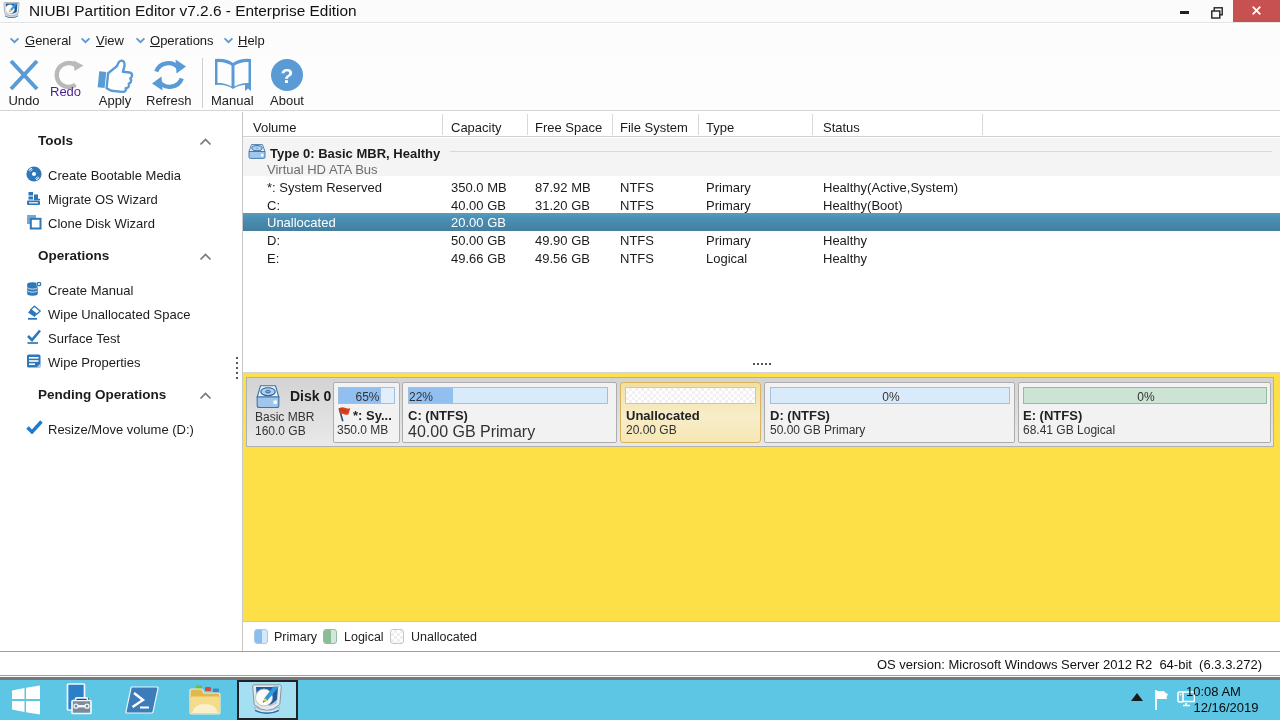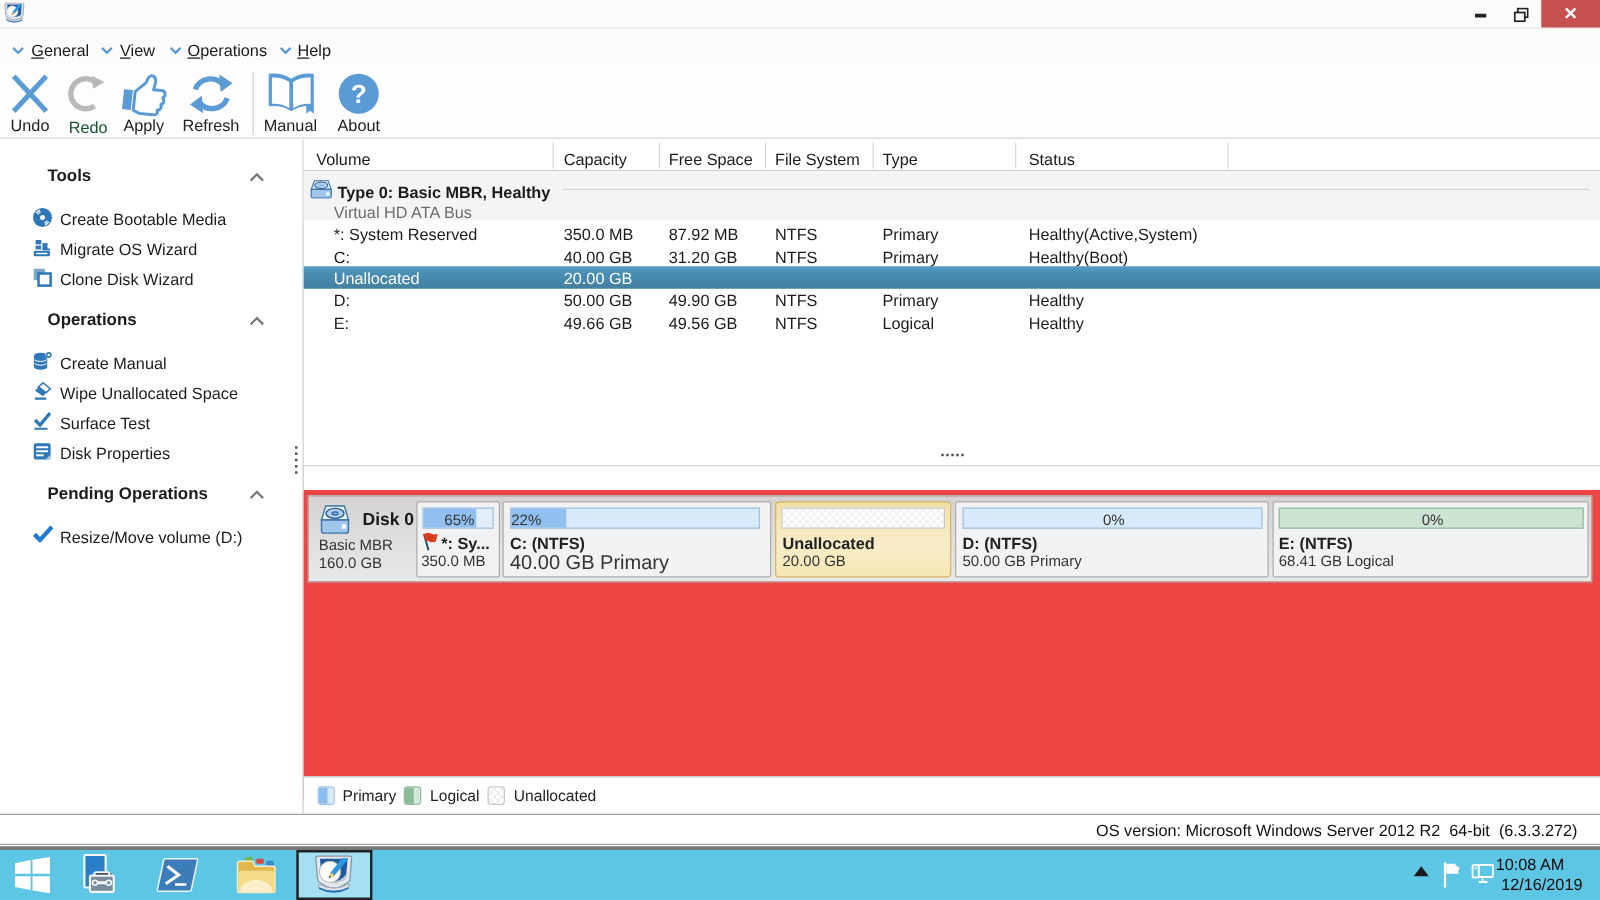--- a/index.html
+++ b/index.html
@@ -13,20 +13,21 @@
       <path d="M3.5 0.8 L28.5 0.8 Q30.5 0.8 30.3 2.8 L28.8 20.5 Q22 26.5 16 26.5 Q10 26.5 3.2 20.5 L1.7 2.8 Q1.5 0.8 3.5 0.8 Z" fill="#e3e9ee" stroke="#8a949c" stroke-width="1.2"></path>
       <path d="M5 3 L27 3 L25.8 19 Q16 25 6.2 19 Z" fill="#1d5d9e"></path>
       <circle cx="13" cy="13.5" r="8.5" fill="#fbfbfa" stroke="#b8b8b8" stroke-width="0.8"></circle>
       <path d="M22.5 2.5 L28 2.5 L16.5 16.5 L12 18.5 L13.5 14 Z" fill="#2f97dd"></path>
       <path d="M13.5 14 L12 18.5 L16.5 16.5 Q15 14 13.5 14 Z" fill="#e8c96a"></path>
       <path d="M12.6 16.7 L12 18.5 L13.9 17.7 Z" fill="#444"></path>
       <path d="M3.8 23 Q16 30 28.2 23 L28 26 Q16 32.5 4 26 Z" fill="#dde3e8" stroke="#9aa4ac" stroke-width="0.9"></path>
       <path d="M4.1 25.7 Q16 31.5 27.9 25.7 L27.85 27.2 Q16 33 4.15 27.2 Z" fill="#2470b8"></path>
     </svg>
   </div>
+  <div class="abs" style="left:29px;top:2px;font-size:15.4px;color:#111">NIUBI Partition Editor v7.2.6 - Enterprise Edition</div>
   <div class="abs" style="left:1180px;top:11px;width:9px;height:3px;background:#222"></div>
   <div class="abs" style="left:1211px;top:5px;width:12px;height:12px">
     <svg width="12" height="12" viewBox="0 0 12 12">
       <rect x="3.2" y="0.8" width="8" height="7" fill="none" stroke="#222" stroke-width="1.4"></rect>
       <rect x="0.8" y="4" width="8" height="7" fill="#fbfbfb" stroke="#222" stroke-width="1.4"></rect>
     </svg>
   </div>
   <div class="abs" style="left:1233px;top:0;width:47px;height:22px;background:#c75050">
     <svg class="abs" width="9" height="9" viewBox="0 0 9 9" style="left:19px;top:6px">
       <path d="M0.7 0.7 L8.3 8.3 M8.3 0.7 L0.7 8.3" stroke="#fff" stroke-width="1.9"></path>
@@ -57,21 +58,21 @@
 
   <svg class="abs" width="36" height="34" viewBox="0 0 36 34" style="left:6px;top:3px">
     <path d="M5 3 L31 31 M31 3 L5 31" stroke="#5b9bd5" stroke-width="4"></path>
   </svg>
   <div class="abs" style="left:6px;top:38px;width:36px;text-align:center">Undo</div>
 
   <svg class="abs" width="36" height="36" viewBox="0 0 36 36" style="left:50px;top:2px">
     <path d="M28.5 11.1 A 12 12 0 1 0 25.6 27.8" stroke="#b9b9b9" stroke-width="4.3" fill="none"></path>
     <path d="M23.5 3.5 L33.5 8.5 L24.5 14 Z" fill="#b9b9b9"></path>
   </svg>
-  <div class="abs" style="left:50px;top:39px;width:36px;text-align:right;color:#14532d">Redo</div>
+  <div class="abs" style="left:50px;top:29px;width:36px;text-align:left;color:#4c1d95">Redo</div>
 
   <svg class="abs" width="38" height="36" viewBox="0 0 38 36" style="left:96px;top:2px;transform:rotate(6deg)">
     <rect x="3" y="16" width="7" height="16" fill="#5b9bd5"></rect>
     <path d="M12 32 L12 17 L20 9 Q21.5 3 24 3 Q27.5 3 27.5 8 L26.5 14 L33 14 Q36 14 36 17 Q36 19 34.5 19.8 Q36 21 35.5 23 Q35 24.8 33.5 25.2 Q34.5 26.5 33.8 28.2 Q33 30 31 30 Q32 31.5 30.8 33 Q30 34 28 34 L17 34 Z" fill="#fff" stroke="#5b9bd5" stroke-width="2.4" stroke-linejoin="round"></path>
   </svg>
   <div class="abs" style="left:96px;top:38px;width:38px;text-align:center">Apply</div>
 
   <svg class="abs" width="38" height="36" viewBox="0 0 38 36" style="left:149px;top:2px">
     <path d="M7.2 14.5 A 13 13 0 0 1 29.5 11" stroke="#5b9bd5" stroke-width="4.3" fill="none"></path>
     <path d="M32.8 21.5 A 13 13 0 0 1 10.5 25" stroke="#5b9bd5" stroke-width="4.3" fill="none"></path>
@@ -169,21 +170,21 @@
 
   <div class="abs" style="left:26px;top:241px;width:16px;height:16px">
     <svg width="16" height="16" viewBox="0 0 16 16">
       <rect x="1" y="1.5" width="13.5" height="13" rx="1.5" fill="#2e77b8"></rect>
       <rect x="3" y="4" width="9.5" height="1.6" fill="#fff"></rect>
       <rect x="3" y="7.2" width="9.5" height="1.6" fill="#fff"></rect>
       <rect x="3" y="10.4" width="6" height="1.6" fill="#fff"></rect>
       <path d="M10.5 14.5 L14.5 10.5 L14.5 14.5 Z" fill="#b8cfe4"></path>
     </svg>
   </div>
-  <div class="abs" style="left:48px;top:243px">Disk Properties</div>
+  <div class="abs" style="left:48px;top:243px">Wipe Properties</div>
 
   <div class="abs b" style="left:38px;top:275px;font-size:13.5px">Pending Operations</div>
   <svg class="abs" width="13" height="8" viewBox="0 0 13 8" style="left:199px;top:280px">
       <path d="M1.5 6.5 L6.5 1.5 L11.5 6.5" stroke="#787878" stroke-width="1.7" fill="none"></path>
     </svg>
 
   <div class="abs" style="left:26px;top:308px;width:17px;height:14px">
     <svg width="17" height="14" viewBox="0 0 17 14">
       <path d="M1.5 7.5 L6 12 L15.5 1.5" stroke="#1f7ad4" stroke-width="3.4" fill="none"></path>
     </svg>
@@ -260,21 +261,21 @@
 <div class="abs" style="left:761px;top:363px;width:2px;height:2px;background:#555"></div>
 <div class="abs" style="left:765px;top:363px;width:2px;height:2px;background:#555"></div>
 <div class="abs" style="left:769px;top:363px;width:2px;height:2px;background:#555"></div>
 <div class="abs" style="left:243px;top:372px;width:1037px;height:1px;background:#d4d4d4"></div>
 <div class="abs" style="left:236px;top:357px;width:2px;height:2px;background:#555"></div>
 <div class="abs" style="left:236px;top:362px;width:2px;height:2px;background:#555"></div>
 <div class="abs" style="left:236px;top:367px;width:2px;height:2px;background:#555"></div>
 <div class="abs" style="left:236px;top:372px;width:2px;height:2px;background:#555"></div>
 <div class="abs" style="left:236px;top:377px;width:2px;height:2px;background:#555"></div>
 
-<div id="diskmap" class="abs" style="left:243px;top:392px;width:1037px;height:248px;background:#ef4444;font-size:13px;color:#222">
+<div id="diskmap" class="abs" style="left:243px;top:373px;width:1037px;height:248px;background:#fde047;font-size:13px;color:#222">
 
   <div class="abs" style="left:3px;top:4px;width:1028px;height:70px;background:linear-gradient(#d3d3d3,#e9e9e9);border:1px solid #b0b0b0"></div>
 
   <div class="abs" style="left:13px;top:12px;width:24px;height:24px">
     <svg width="24" height="24" viewBox="0 0 24 24">
       <path d="M4.5 0.8 L19.5 0.8 L22.8 12 L1.2 12 Z" fill="#e6f2fc" stroke="#3e74a8" stroke-width="1.1"></path>
       <ellipse cx="12" cy="6.7" rx="7.2" ry="4" fill="#aecff2" stroke="#2c5d8f" stroke-width="1.1"></ellipse>
       <ellipse cx="12" cy="6.7" rx="2.4" ry="1.2" fill="#88b4e0" stroke="#2c5d8f" stroke-width="0.9"></ellipse>
       <path d="M1.2 12 L22.8 12 L22.8 20.5 Q22.8 22.5 20.8 22.5 L3.2 22.5 Q1.2 22.5 1.2 20.5 Z" fill="#a0c6ec" stroke="#3e74a8" stroke-width="1.1"></path>
       <rect x="17.5" y="15.5" width="3.4" height="3.4" fill="#fff"></rect>
@@ -391,15 +392,15 @@
   <svg class="abs" width="16" height="22" viewBox="0 0 16 22" style="left:1154px;top:9px">
     <path d="M2 1 L2 21" stroke="#fff" stroke-width="1.8"></path>
     <path d="M3 2 L10 2 Q11.5 5 14 5 Q12 7.5 13 10 L3 10 Z" fill="#fff"></path>
   </svg>
   <svg class="abs" width="18" height="17" viewBox="0 0 18 17" style="left:1177px;top:11px">
     <rect x="4.5" y="1" width="13" height="9.5" rx="1" fill="none" stroke="#fff" stroke-width="1.6"></rect>
     <path d="M9 12 L9 14 M6 14.5 L13 14.5" stroke="#fff" stroke-width="1.6"></path>
     <rect x="1" y="1" width="5" height="10" rx="1.5" fill="#5cc6e4" stroke="#fff" stroke-width="1.6"></rect>
     <circle cx="3.5" cy="3.6" r="0.9" fill="#fff"></circle>
   </svg>
-  <div class="abs" style="left:1186px;top:4px;width:76px;text-align:center;font-size:13px;color:#0a0a0a">10:08 AM</div>
-  <div class="abs" style="left:1186px;top:20px;width:80px;text-align:right;font-size:13px;color:#0a0a0a">12/16/2019</div>
+  <div class="abs" style="left:1186px;top:4px;width:76px;text-align:left;font-size:13px;color:#0a0a0a">10:08 AM</div>
+  <div class="abs" style="left:1186px;top:20px;width:80px;text-align:center;font-size:13px;color:#0a0a0a">12/16/2019</div>
 </div>
 
 </body></html>

